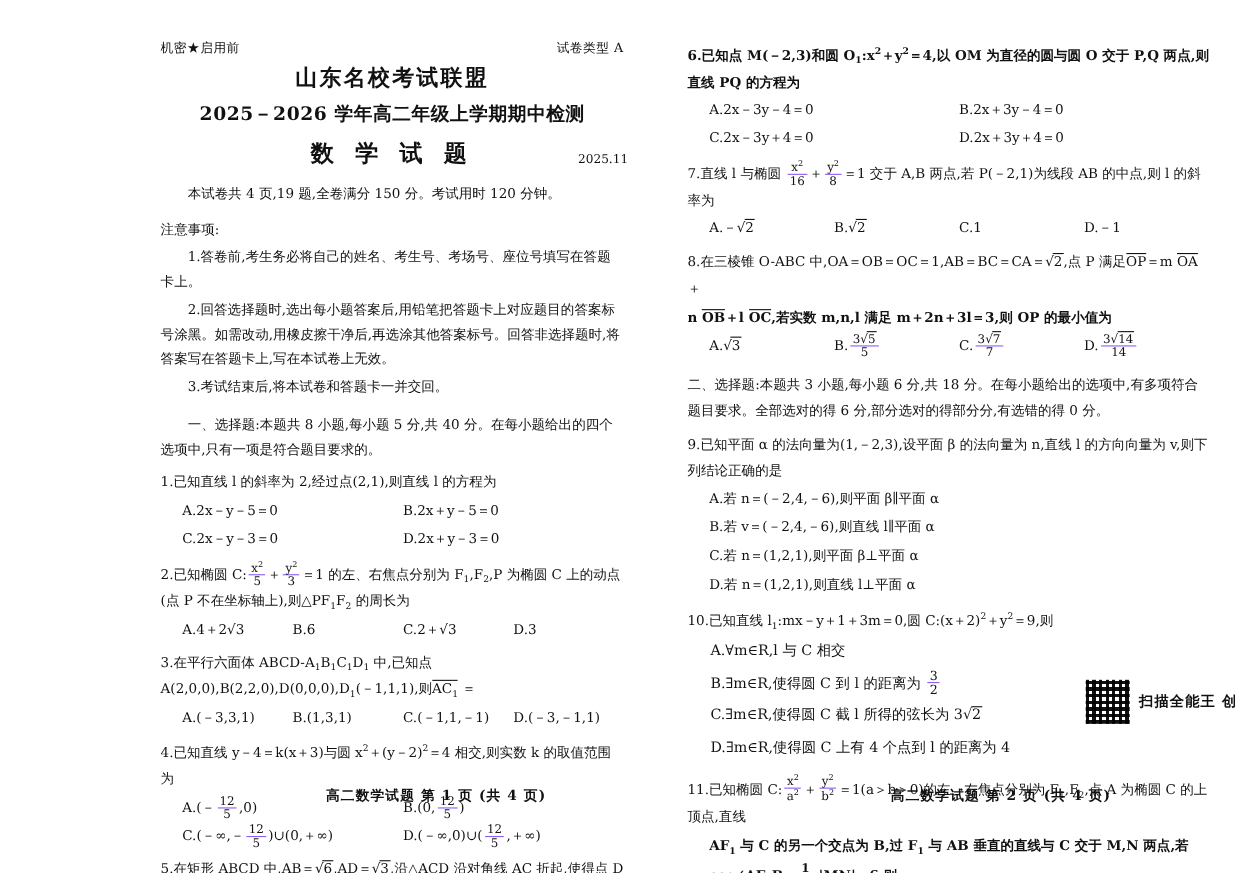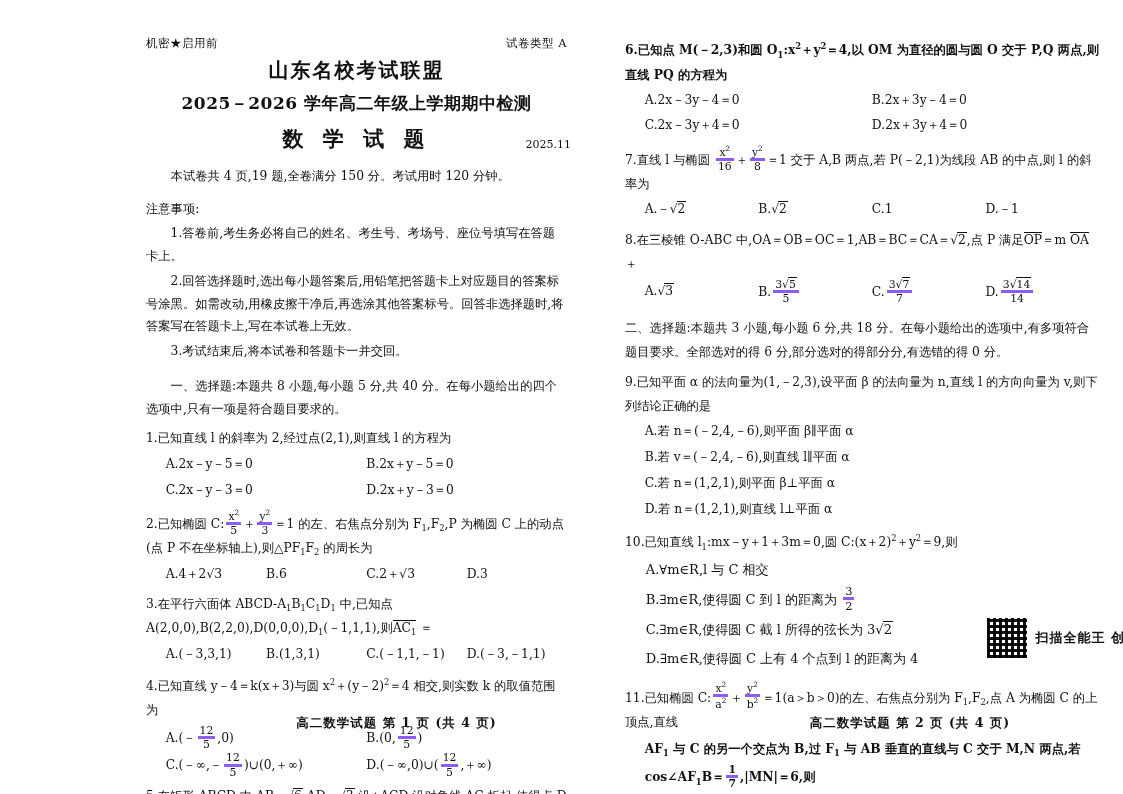--- a/index.html
+++ b/index.html
@@ -28,21 +28,21 @@
   .opts{display:flex;font-size:12.3px;line-height:1.9;margin-top:2px;}
   .opts > div{flex:1 1 0;}
   .opts.two > div{flex:0 0 50%;}
   .opts.four > div{flex:0 0 25%;}
   .indent{padding-left:1.6em;align-items:center;}
   .footer{position:absolute;bottom:62px;left:0;width:100%;text-align:center;font-size:12.5px;font-weight:bold;letter-spacing:1px;}
   .col-left .footer{padding-left:80px;}
   .col-right .footer{padding-left:32px;}
   sub,sup{font-size:0.68em;}
   .frac{display:inline-block;vertical-align:-0.55em;text-align:center;font-size:0.88em;line-height:1.05;margin:0 2px;}
-  .frac .n{display:block;padding:0 2px;border-bottom:3px solid #8b5cf6;}
+  .frac .n{display:block;padding:0 2px;border-bottom:1px solid #8b5cf6;}
   .frac .d{display:block;padding:0 2px;}
   .sqrt{border-top:1px solid #111;padding:0 1px 0 1px;margin-left:-1px;}
   .ov{border-top:1px solid #111;display:inline-block;line-height:1.15;}
   .qr{position:absolute;right:20px;bottom:8px;display:flex;align-items:center;}
   .qrimg{width:40px;height:40px;background:
      repeating-linear-gradient(90deg,#111 0 3px,#fff 3px 6px),
      repeating-linear-gradient(0deg,#111 0 3px,transparent 3px 6px);
      background-blend-mode:multiply;}
   .qrtxt{font-size:13px;margin-left:8px;letter-spacing:1px;font-weight:bold;}
 </style>
@@ -144,20 +144,23 @@
     <div class="opts four indent">
       <div>A.－√<span class="sqrt">2</span></div>
       <div>B.√<span class="sqrt">2</span></div>
       <div>C.1</div>
       <div>D.－1</div>
     </div>
 
     <div class="qline">
       8.在三棱锥 O-ABC 中,OA＝OB＝OC＝1,AB＝BC＝CA＝√<span class="sqrt">2</span>,点 P 满足<span class="ov">OP</span>＝m <span class="ov">OA</span>＋
     </div>
+    <div class="qline nomt">
+      n <span class="ov">OB</span>＋l <span class="ov">OC</span>,若实数 m,n,l 满足 m＋2n＋3l＝3,则 OP 的最小值为
+    </div>
     <div class="opts four indent">
       <div>A.√<span class="sqrt">3</span></div>
       <div>B.<span class="frac"><span class="n">3√<span class="sqrt">5</span></span><span class="d">5</span></span></div>
       <div>C.<span class="frac"><span class="n">3√<span class="sqrt">7</span></span><span class="d">7</span></span></div>
       <div>D.<span class="frac"><span class="n">3√<span class="sqrt">14</span></span><span class="d">14</span></span></div>
     </div>
 
     <div class="qline" style="margin-top:12px;">二、选择题:本题共 3 小题,每小题 6 分,共 18 分。在每小题给出的选项中,有多项符合题目要求。全部选对的得 6 分,部分选对的得部分分,有选错的得 0 分。</div>
 
     <div class="qline">

